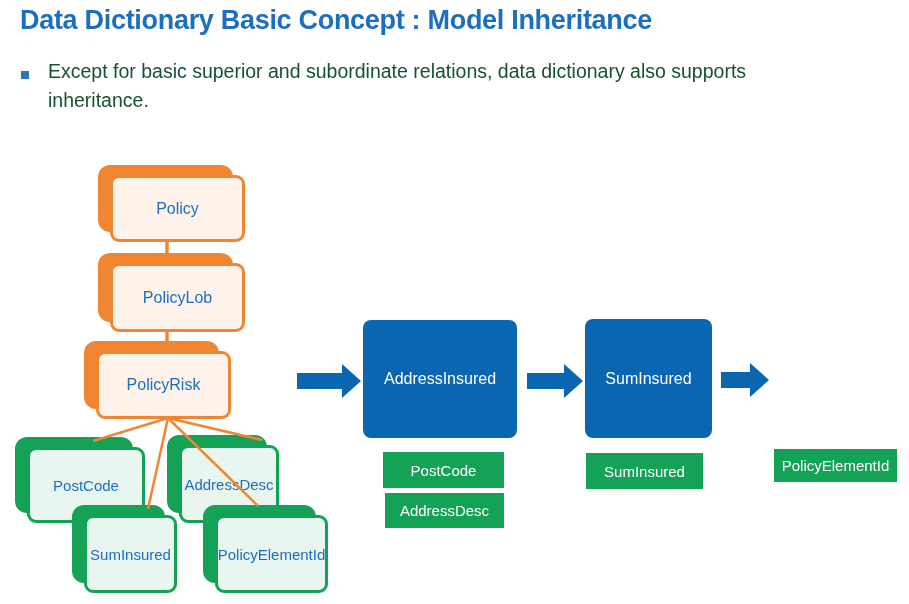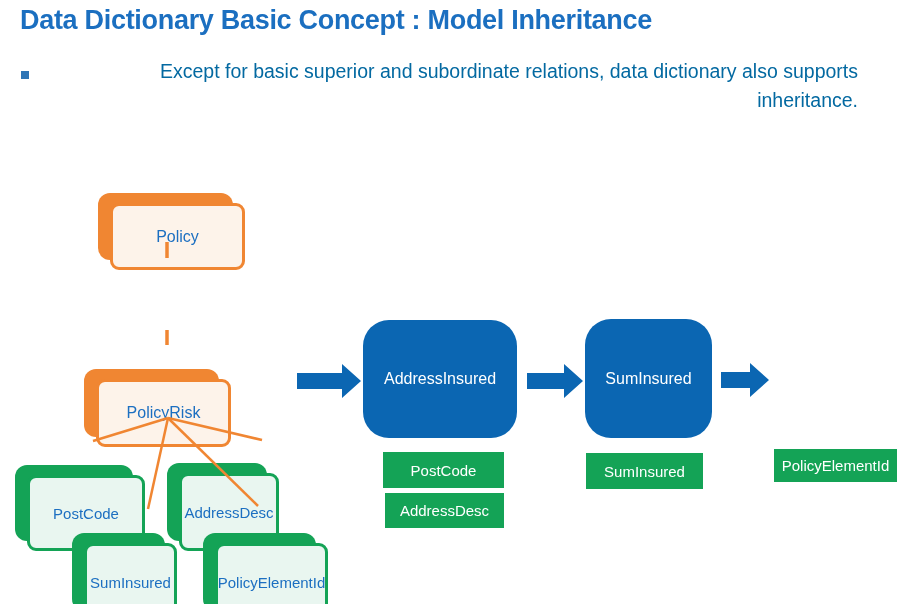--- a/index.html
+++ b/index.html
@@ -1,37 +1,37 @@
 <!DOCTYPE html>
 <html><head>
 <meta charset="utf-8">
 <style>
   html,body{margin:0;padding:0;background:#ffffff;}
   body{font-family:"Liberation Sans", sans-serif;}
-  .slide{position:relative;width:909px;height:604px;background:#ffffff;overflow:hidden;text-align:right;}
+  .slide{position:relative;width:909px;height:604px;background:#ffffff;overflow:hidden;}
 
   
   .slide-title{position:absolute;left:20px;top:5px;font-size:27px;font-weight:bold;color:#1B6FC0;letter-spacing:-0.3px;white-space:nowrap;}
   .bullet-marker{position:absolute;left:21px;top:71px;width:8px;height:8px;background:#2E75B6;}
-  .bullet-text{position:absolute;left:48px;top:57px;width:810px;font-size:19.5px;line-height:29px;color:#0369a1;}
+  .bullet-text{position:absolute;left:48px;top:57px;width:810px;font-size:19.5px;line-height:29px;color:#14532d;}
   .bullet-text span{display:block;}
 
   
-  .stack{position:absolute;margin-top:28px;}
+  .stack{position:absolute;}
   .stack .back{position:absolute;left:0;top:0;right:12px;bottom:10px;border-radius:12px;}
   .stack .front{position:absolute;left:12px;top:10px;right:0;bottom:0;border-radius:9px;border:3px solid;display:flex;align-items:center;justify-content:center;box-sizing:border-box;}
   .stack .front span{font-size:16px;color:#1C6FC1;}
   .orange .back{background:#F08632;}
   .orange .front{border-color:#F08632;background:#FDF3EA;}
   .green .back{background:#14A356;}
   .green .front{border-color:#14A356;background:#E9F6F0;}
   .green .front span{font-size:15px;}
 
   
-  .bluebox{position:absolute;background:#0B66B2;border-radius:26px;color:#ffffff;display:flex;align-items:center;justify-content:center;font-size:16px;}
+  .bluebox{position:absolute;background:#0B66B2;border-radius:8px;color:#ffffff;display:flex;align-items:center;justify-content:center;font-size:16px;}
 
   
   .field{position:absolute;background:#14A356;color:#ffffff;display:flex;align-items:center;justify-content:center;font-size:15px;}
 
   
   .overlay{position:absolute;left:0;top:0;pointer-events:none;}
   .oline{stroke:#F08632;stroke-width:3.5;}
   .fan{stroke:#F08632;stroke-width:2.5;}
   .barrow{fill:#0B66B2;}
 </style>
@@ -48,20 +48,26 @@
     <span>inheritance.</span>
   </div>
 
   <div class="stack orange" style="left:98px;top:165px;width:147px;height:77px">
     <div class="back"></div>
     <div class="front">
       <span>Policy</span>
     </div>
   </div>
 
+  <div class="stack orange" style="left:98px;top:253px;width:147px;height:79px">
+    <div class="back"></div>
+    <div class="front">
+      <span>PolicyLob</span>
+    </div>
+  </div>
 
   <div class="stack orange" style="left:84px;top:341px;width:147px;height:78px">
     <div class="back"></div>
     <div class="front">
       <span>PolicyRisk</span>
     </div>
   </div>
 
   <div class="stack green" style="left:15px;top:437px;width:130px;height:86px">
     <div class="back"></div>

